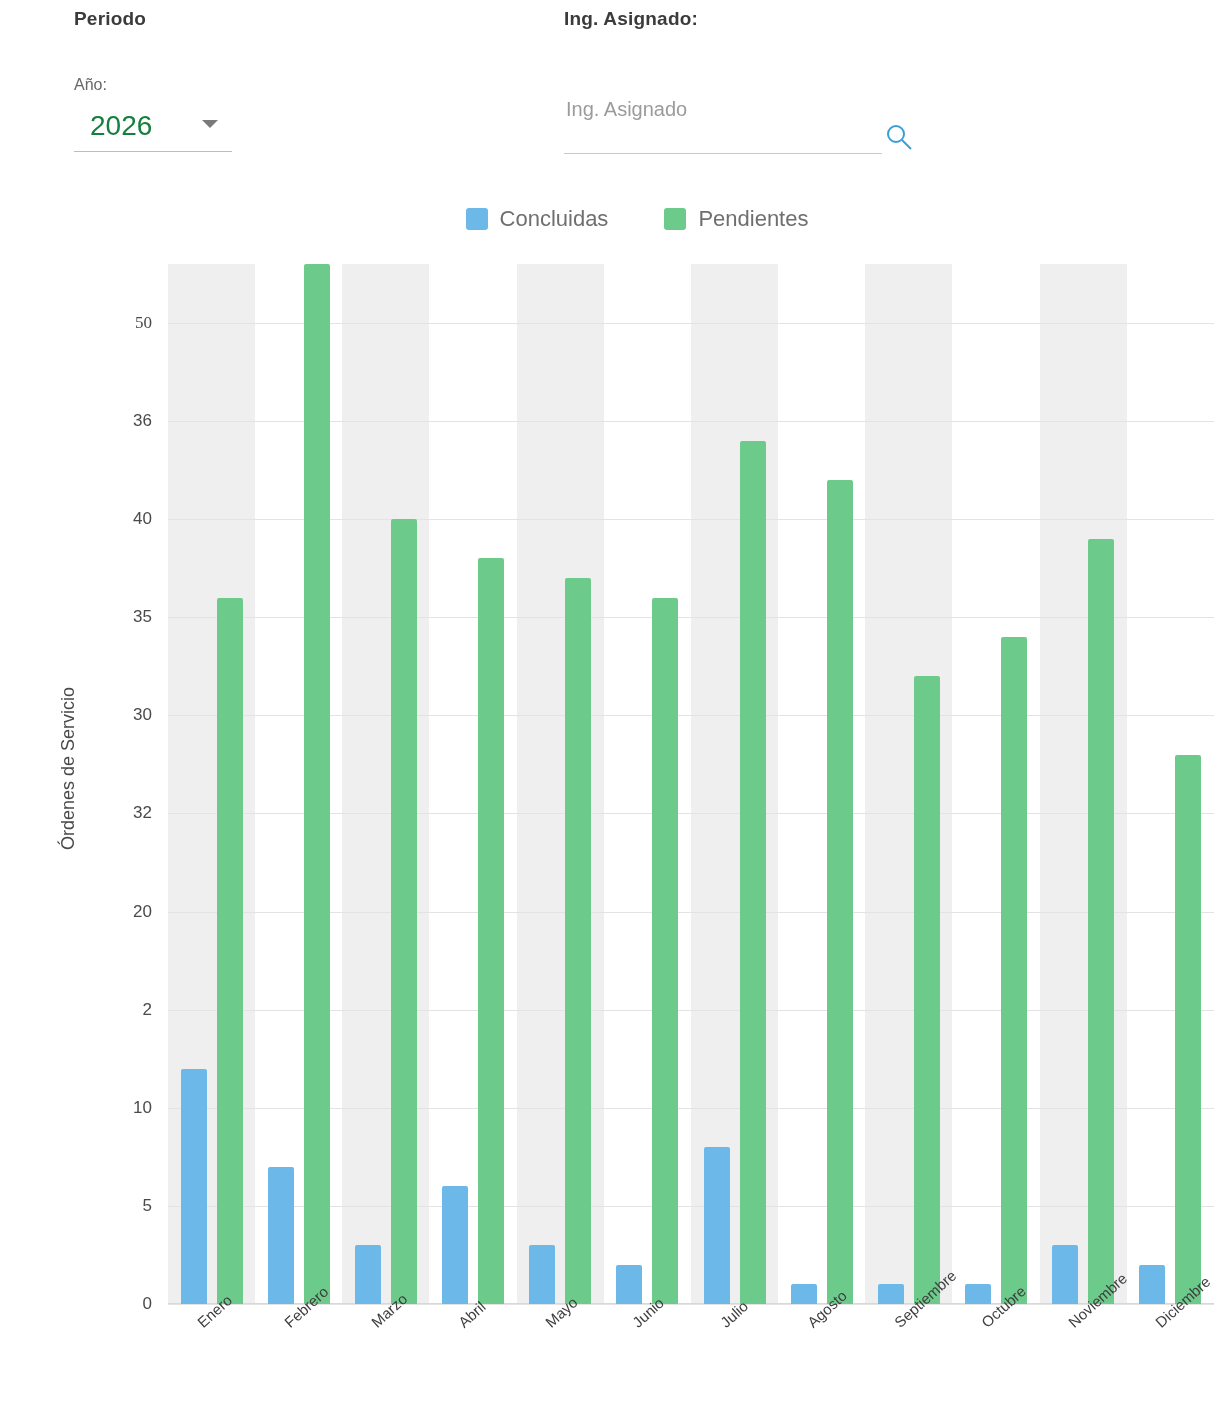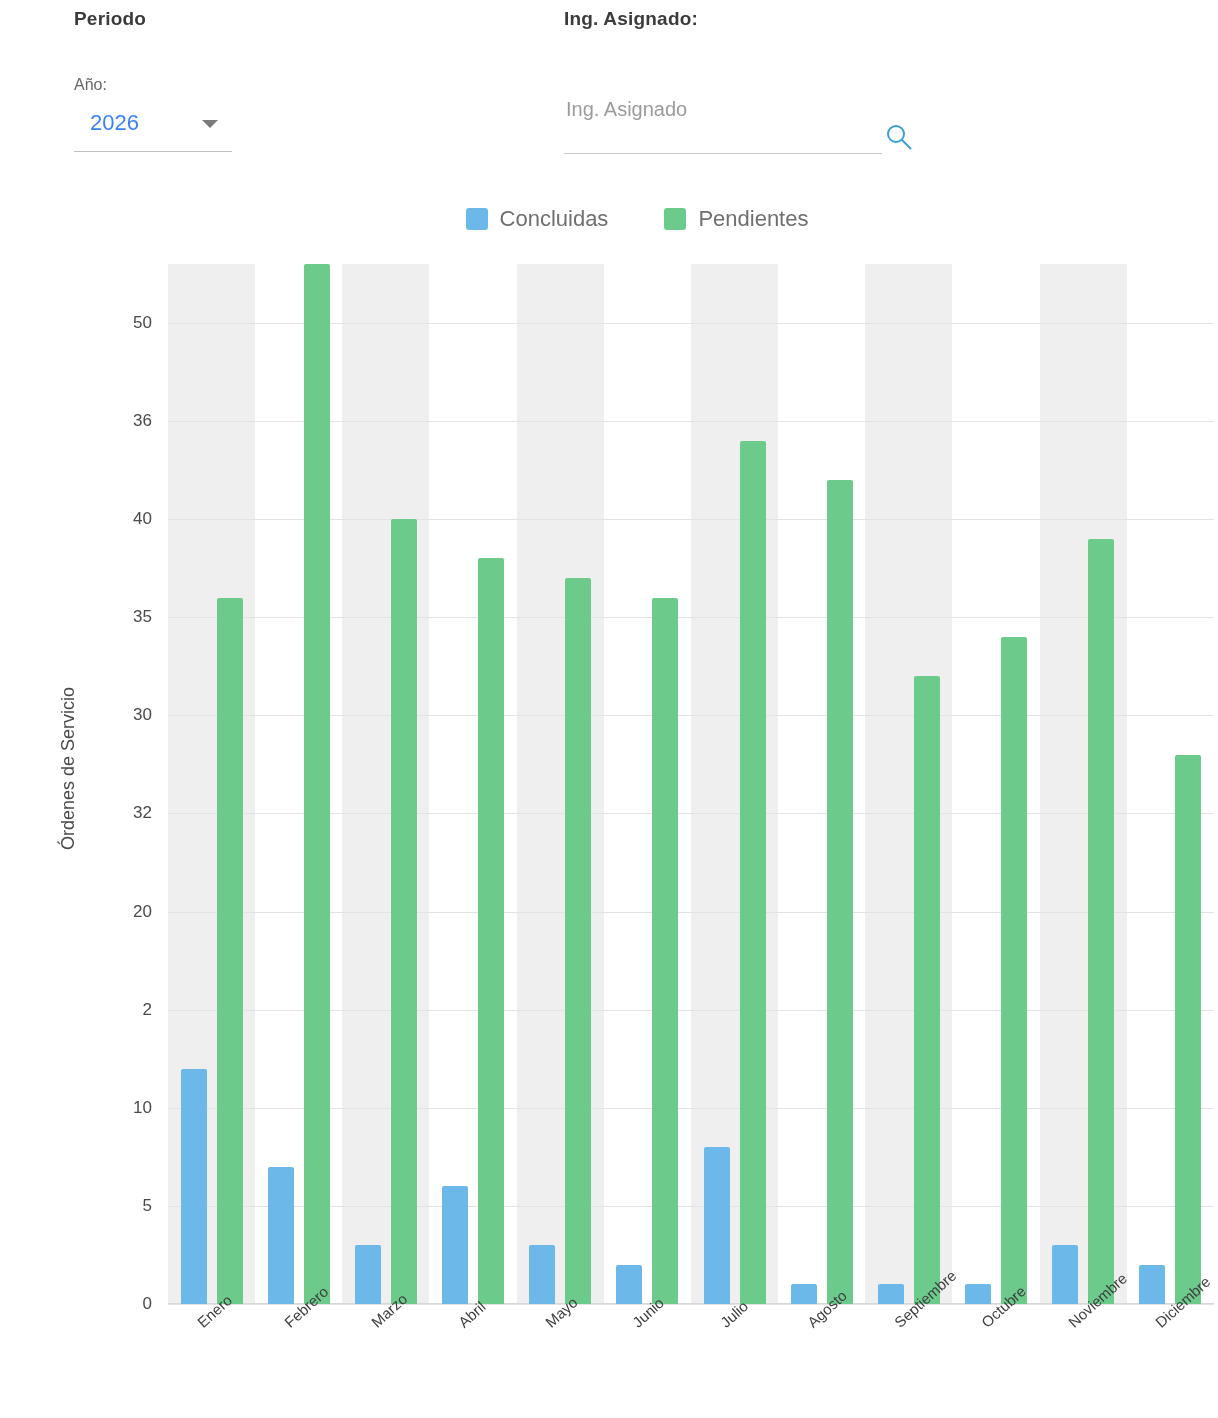--- a/index.html
+++ b/index.html
@@ -44,22 +44,22 @@
   .year-select {
     position: absolute;
     left: 46px; top: 104px;
     width: 158px;
     height: 48px;
     border-bottom: 1px solid #bdbdbd;
   }
   .year-value {
     position: absolute;
     left: 16px; top: 6px;
-    font-size: 22px;
-    color: #3b82f6;
+    font-size: 28px;
+    color: #15803d;
   }
   .caret {
     position: absolute;
     right: 14px; top: 16px;
     width: 0; height: 0;
     border-left: 8px solid transparent;
     border-right: 8px solid transparent;
     border-top: 8px solid #7a7a7a;
   }
 
@@ -222,21 +222,21 @@
         <div class="ytick" style="top: 549.434px;">32</div>
         <div class="gridline" style="top: 451.321px;"></div>
         <div class="ytick" style="top: 451.321px;">30</div>
         <div class="gridline" style="top: 353.208px;"></div>
         <div class="ytick" style="top: 353.208px;">35</div>
         <div class="gridline" style="top: 255.094px;"></div>
         <div class="ytick" style="top: 255.094px;">40</div>
         <div class="gridline" style="top: 156.981px;"></div>
         <div class="ytick" style="top: 156.981px;">36</div>
         <div class="gridline" style="top: 58.8679px;"></div>
-        <div class="ytick" style="top: 58.8679px;">50</div>
+        <div class="ytick" style="top: 58.8679px; font-family: Liberation Serif, serif;">50</div>
         <div class="axis-base"></div>
         <div class="bar" title="Enero — Concluidas: 12" style="background: rgb(108, 184, 232); height: 235.472px; left: 12.5833px;"></div>
         <div class="bar" title="Enero — Pendientes: 36" style="background: rgb(108, 203, 139); height: 706.415px; left: 48.5833px;"></div>
         <div class="xlabel" style="left: 25.5833px; top: 1054px;">Enero</div>
         <div class="bar" title="Febrero — Concluidas: 7" style="background: rgb(108, 184, 232); height: 137.358px; left: 99.75px;"></div>
         <div class="bar" title="Febrero — Pendientes: 53" style="background: rgb(108, 203, 139); height: 1040px; left: 135.75px;"></div>
         <div class="xlabel" style="left: 112.75px; top: 1054px;">Febrero</div>
         <div class="bar" title="Marzo — Concluidas: 3" style="background: rgb(108, 184, 232); height: 58.8679px; left: 186.917px;"></div>
         <div class="bar" title="Marzo — Pendientes: 40" style="background: rgb(108, 203, 139); height: 784.906px; left: 222.917px;"></div>
         <div class="xlabel" style="left: 199.917px; top: 1054px;">Marzo</div>

